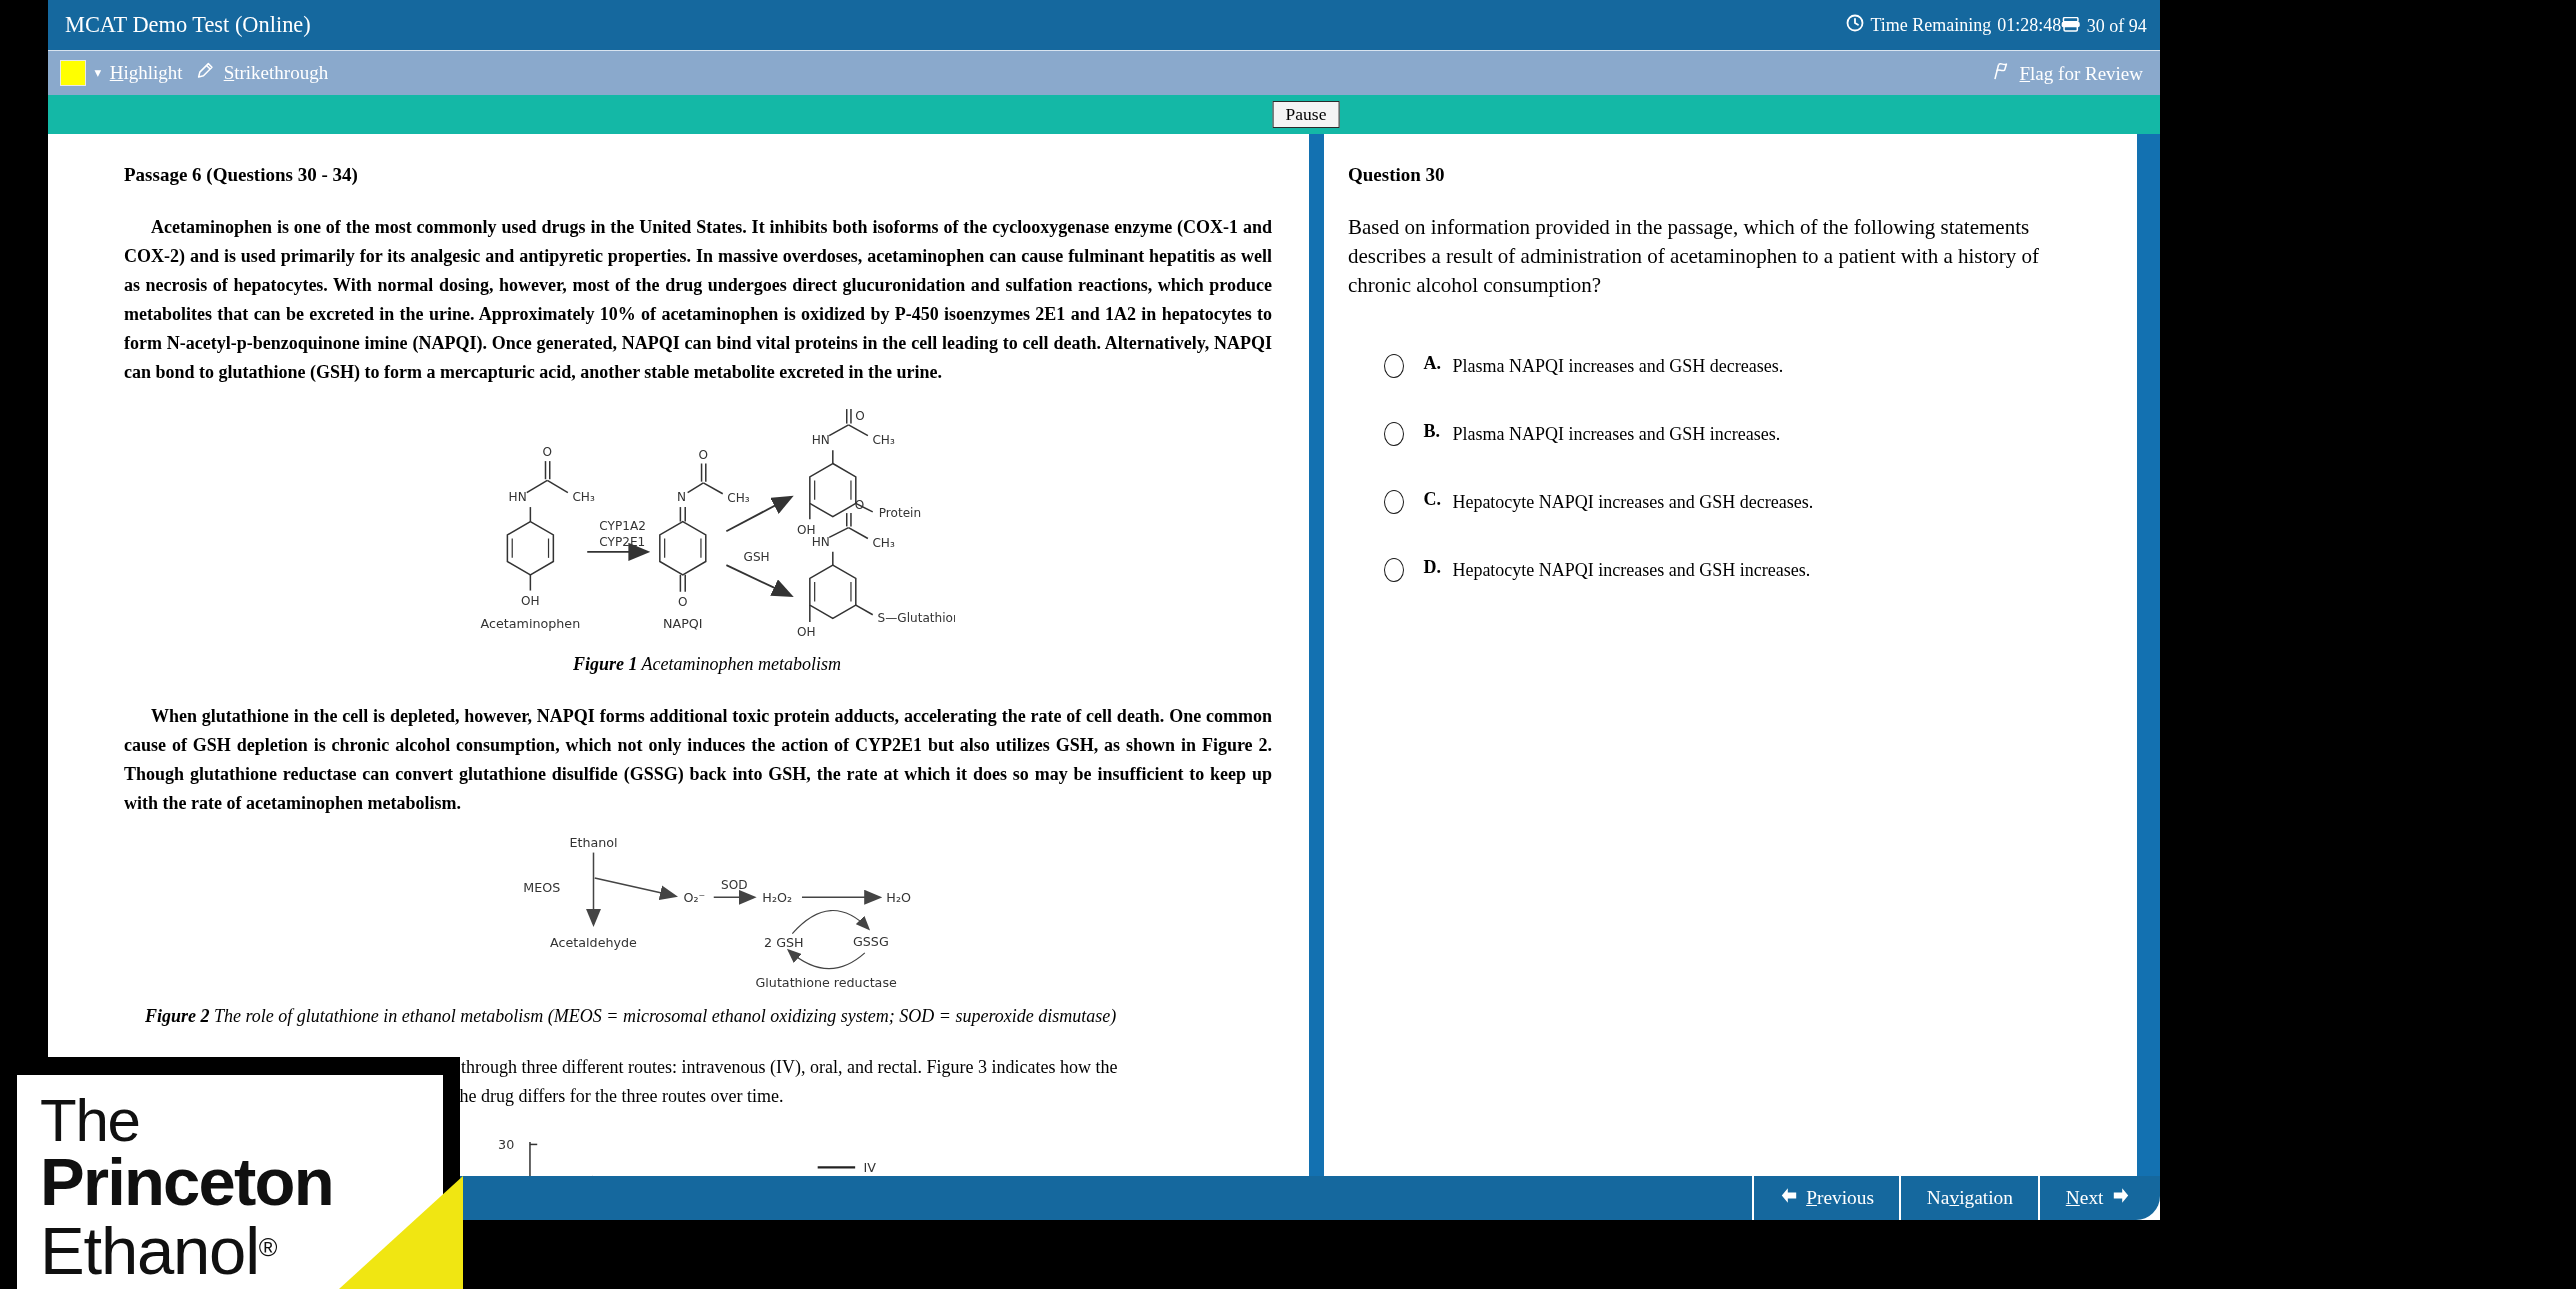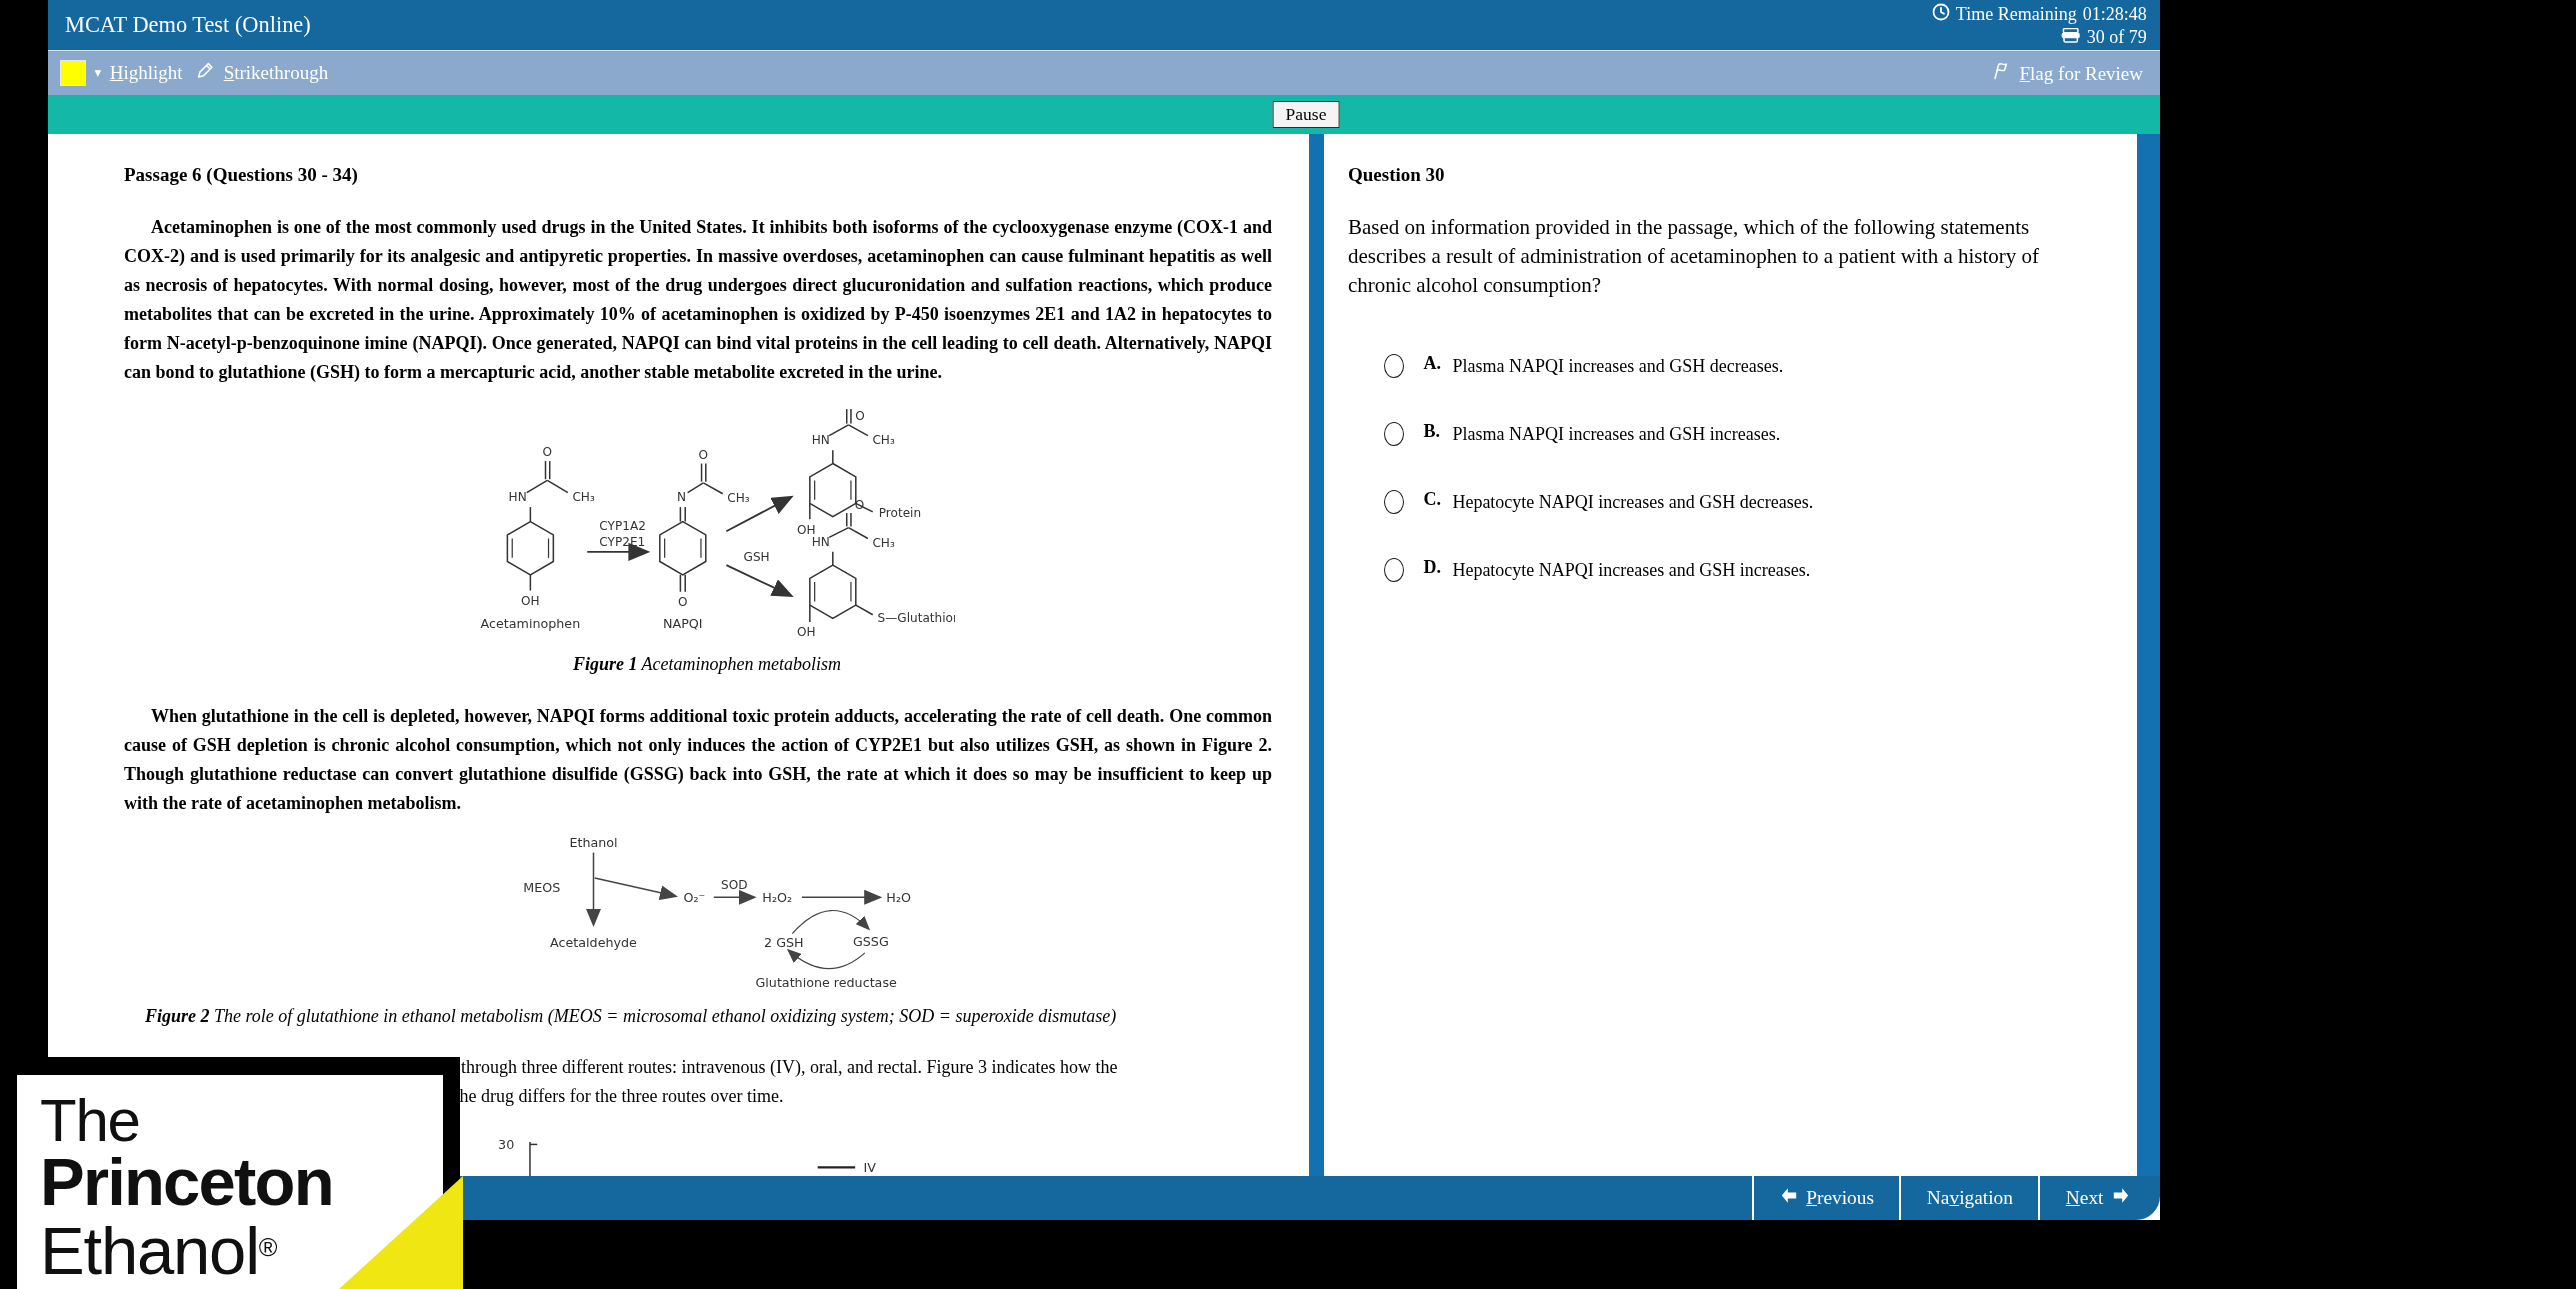--- a/index.html
+++ b/index.html
@@ -5,21 +5,21 @@
   html,body{margin:0;padding:0;}
   body{
     width:2576px;height:1289px;background:#000;position:relative;overflow:hidden;
     font-family:"Liberation Serif",serif;color:#000;
   }
   .app{position:absolute;left:48px;top:0;width:2112px;height:1220px;display:flex;flex-direction:column;background:#fff;}
 
   
   .titlebar{height:50px;background:#15689e;color:#fff;display:flex;justify-content:space-between;align-items:center;flex:0 0 auto;}
   .titlebar .title{font-size:22.4px;padding-left:17px;}
-  .tb-right{display:flex;flex-direction:column;align-items:flex-end;padding-right:13.3px;font-size:18px;line-height:22px;}
+  .tb-right{display:flex;flex-direction:row;align-items:flex-end;padding-right:13.3px;font-size:18px;line-height:22px;}
   .tb-row{display:flex;align-items:center;gap:6px;}
   .icon-svg{display:inline-block;vertical-align:middle;}
 
   
   .toolbar{height:45px;background:#8aa9cc;border-top:1.8px solid #d9e4f0;box-sizing:border-box;display:flex;align-items:center;color:#fff;font-size:19px;flex:0 0 auto;}
   .tool-group{display:flex;align-items:center;gap:8.5px;padding-left:12px;}
   .swatch{width:24px;height:24px;background:#ffff00;border:1.2px solid #e8e8e8;display:inline-block;}
   .caret{font-size:13.3px;color:#fff;}
   .tool-label{cursor:default;}
   .flag-group{margin-left:auto;display:flex;align-items:flex-end;gap:7.3px;padding-right:17px;}
@@ -91,21 +91,21 @@
         <span>01:28:48</span>
       </div>
       <div class="tb-row">
         <span class="icon-svg">
           <svg width="19.4" height="14.5" viewBox="0 0 32 24">
               <rect x="4" y="1" width="24" height="7" rx="2" fill="none" stroke="#fff" stroke-width="2.5"></rect>
               <rect x="1" y="8" width="30" height="9" rx="3" fill="#fff"></rect>
               <rect x="5" y="15" width="22" height="8" rx="2" fill="none" stroke="#fff" stroke-width="2.5"></rect>
             </svg>
         </span>
-        <span>30 of 79</span>
+        <span>30 of 94</span>
       </div>
     </div>
   </div>
 
   <div class="toolbar">
     <div class="tool-group">
       <span class="swatch"></span>
       <span class="caret">▾</span>
       <span class="tool-label"><u>H</u>ighlight</span>
     </div>

